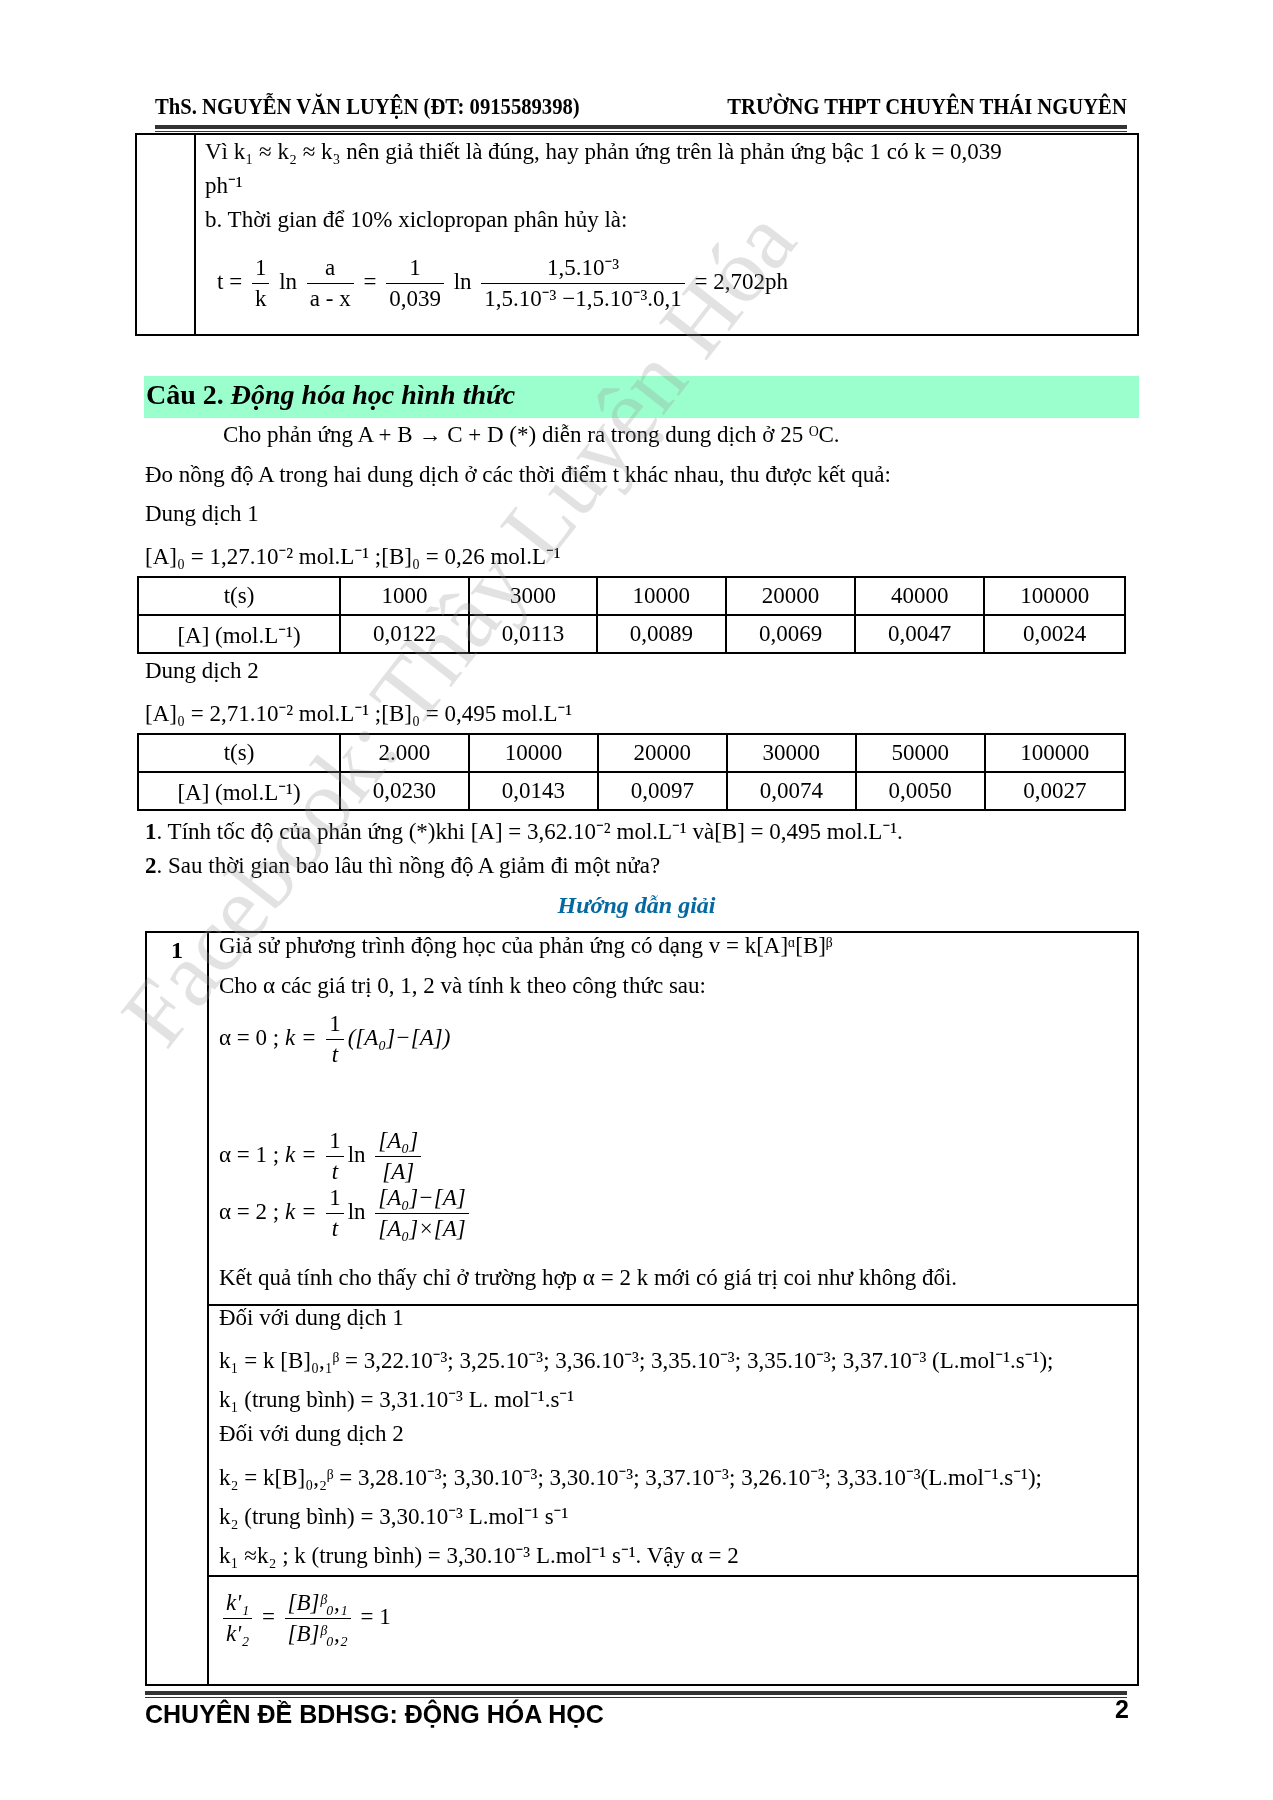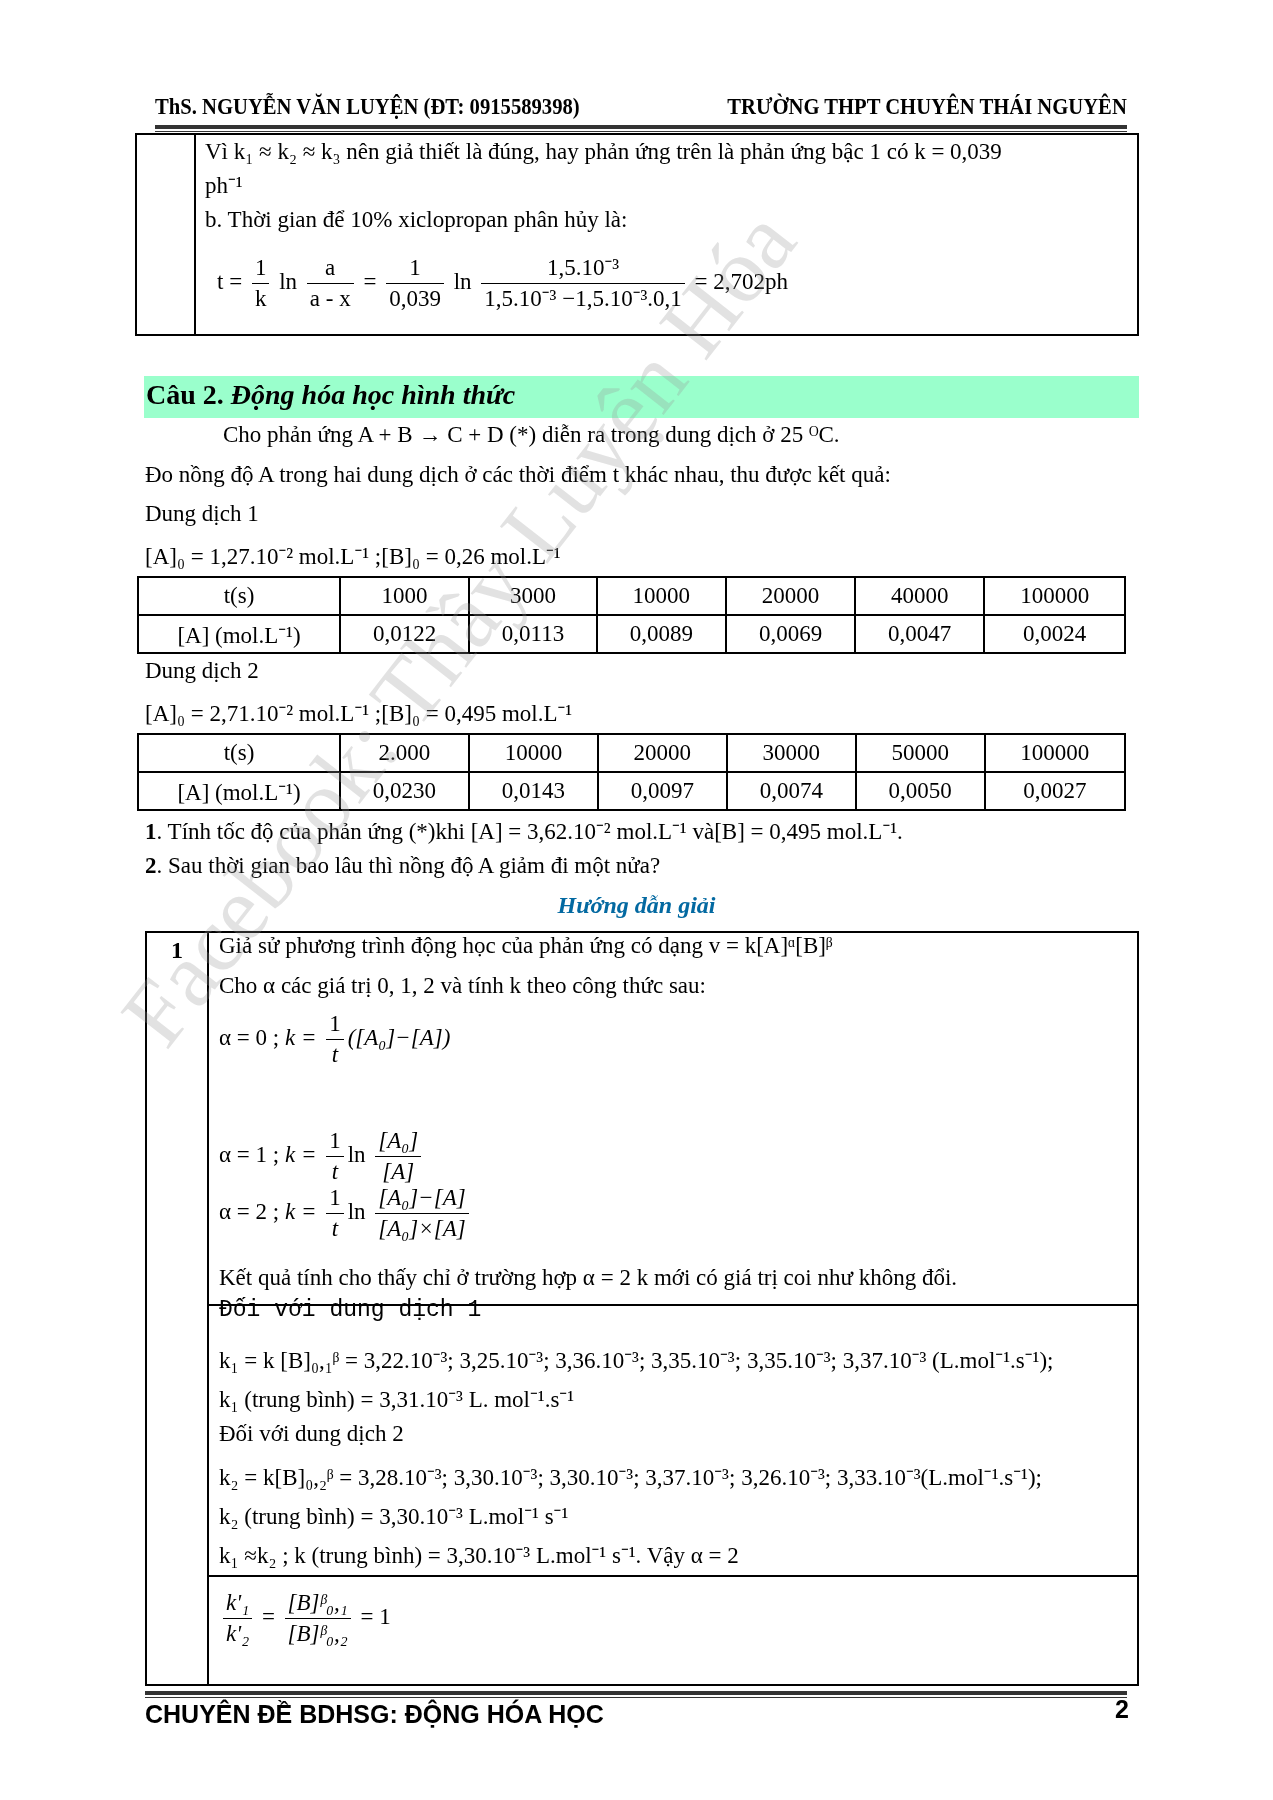--- a/index.html
+++ b/index.html
@@ -180,21 +180,21 @@
     <div class="c" style="top:250px;">
       <span>α = 2 ;</span>
       <span class="it">k =</span>
       <span class="frac"><span class="n">1</span><span class="d it">t</span></span><span>ln</span>
       <span class="frac it"><span class="n">[A₀]−[A]</span><span class="d">[A₀]×[A]</span></span>
     </div>
 
     <div class="c" style="top:332px;">Kết quả tính cho thấy chỉ ở trường hợp α = 2  k mới có giá trị coi như không đổi.</div>
     <div class="hr" style="top:371px;"></div>
 
-    <div class="c" style="top:364px;font-family:Liberation Mono, monospace;">Đối với dung dịch 1</div>
+    <div class="c" style="top:372px;">Đối với dung dịch 1</div>
     <div class="c" style="top:410px;">k₁ = k [B]₀,₁ᵝ = 3,22.10⁻³; 3,25.10⁻³; 3,36.10⁻³; 3,35.10⁻³; 3,35.10⁻³; 3,37.10⁻³ (L.mol⁻¹.s⁻¹);</div>
     <div class="c" style="top:449px;">k₁ (trung bình) = 3,31.10⁻³ L. mol⁻¹.s⁻¹</div>
     <div class="c" style="top:488px;">Đối với dung dịch 2</div>
     <div class="c" style="top:527px;">k₂ = k[B]₀,₂ᵝ = 3,28.10⁻³; 3,30.10⁻³; 3,30.10⁻³; 3,37.10⁻³; 3,26.10⁻³; 3,33.10⁻³(L.mol⁻¹.s⁻¹);</div>
     <div class="c" style="top:566px;">k₂ (trung bình) = 3,30.10⁻³ L.mol⁻¹ s⁻¹</div>
     <div class="c" style="top:605px;">k₁ ≈k₂ ;  k (trung bình) = 3,30.10⁻³ L.mol⁻¹ s⁻¹. Vậy  α = 2</div>
 
     <div class="hr" style="top:642px;"></div>
 
     <div class="c" style="top:655px;">

